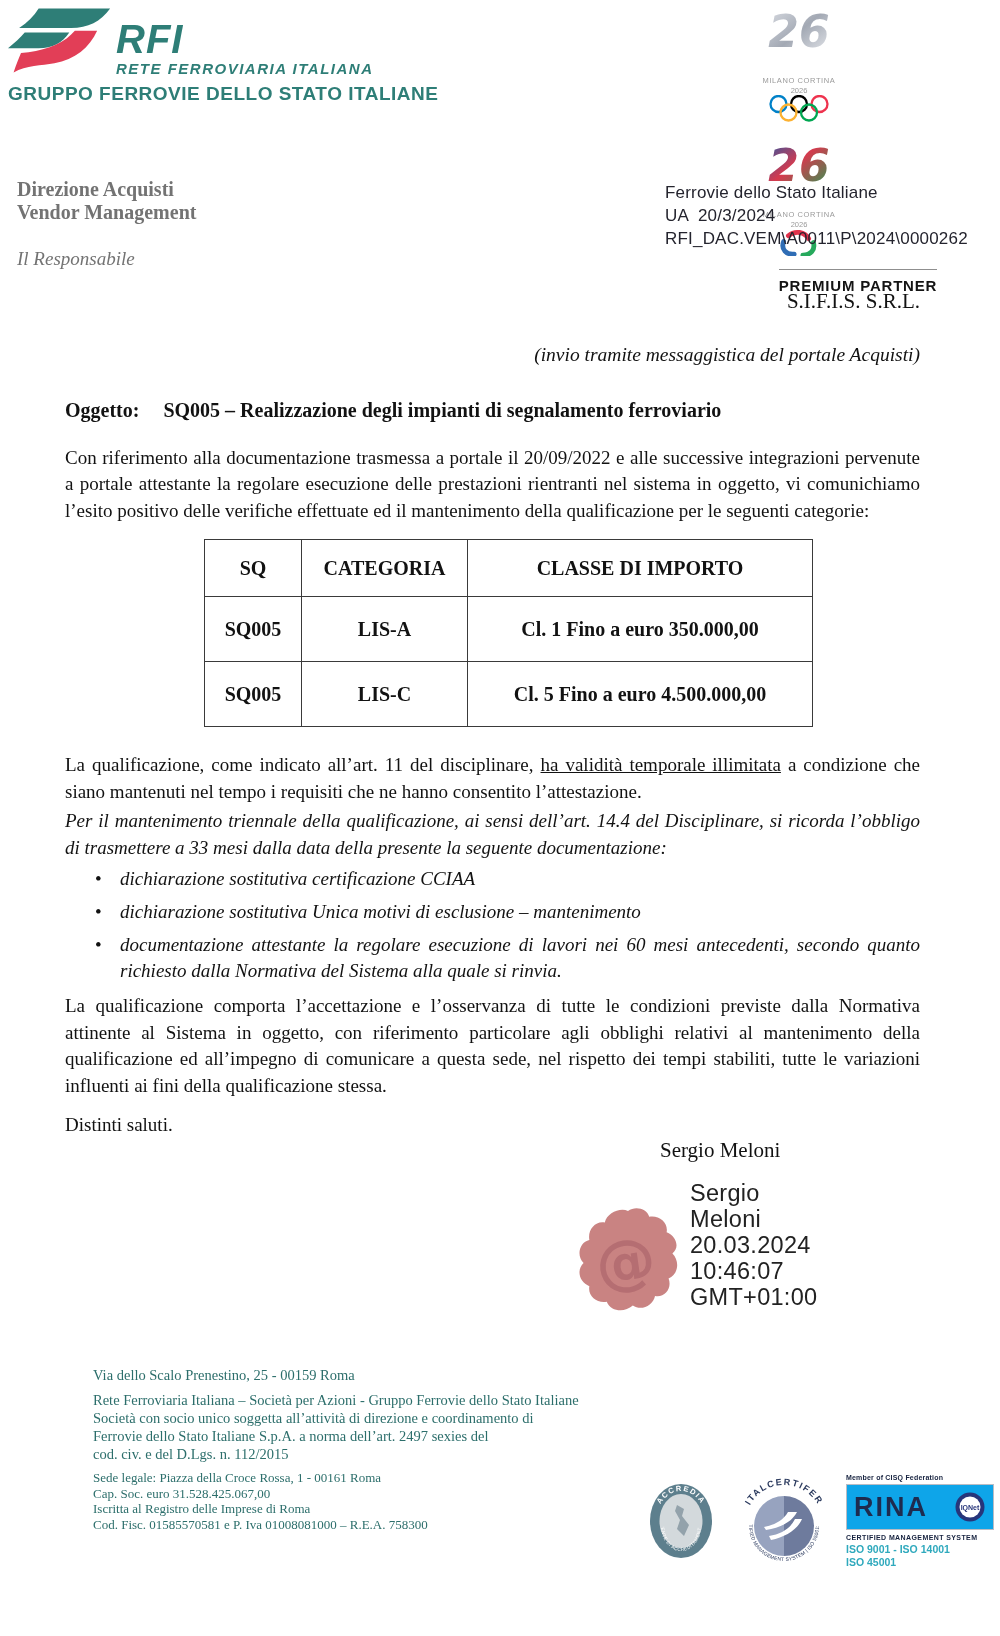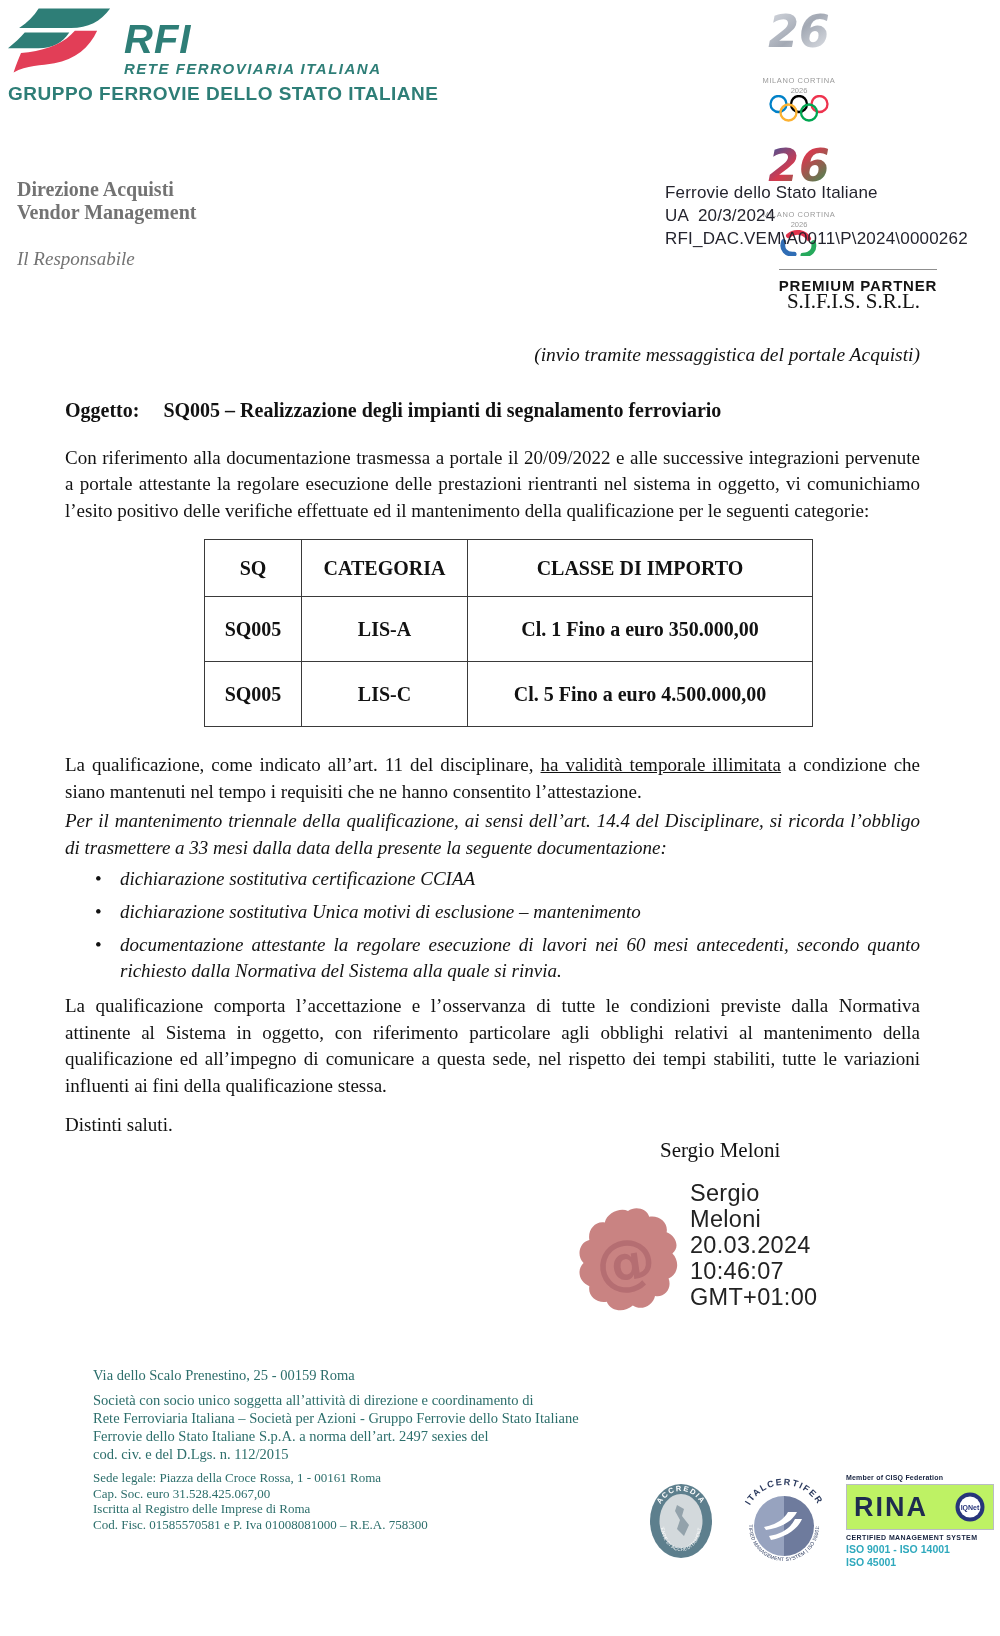--- a/index.html
+++ b/index.html
@@ -2,21 +2,21 @@
 <html><head>
 <meta charset="utf-8">
 <style>
   html,body{margin:0;padding:0;background:#e9e9e9;}
   .page{position:relative;width:1000px;height:1636px;background:#ffffff;overflow:hidden;
         font-family:"Liberation Serif","DejaVu Serif",serif;color:#121212;}
 
   
   .rfi{position:absolute;left:8px;top:6px;}
   .rfi-top{display:flex;align-items:flex-start;}
-  .rfi-words{margin-left:12px;margin-top:14px;}
+  .rfi-words{margin-left:4px;margin-top:14px;}
   .rfi-brand{font-family:"Liberation Sans","DejaVu Sans",sans-serif;font-style:italic;font-weight:bold;
              font-size:40px;line-height:38px;color:#2e7e77;letter-spacing:1px;}
   .rfi-tagline{font-family:"Liberation Sans","DejaVu Sans",sans-serif;font-style:italic;font-weight:bold;
                font-size:15px;color:#2e7e77;letter-spacing:1.5px;margin-top:2px;}
   .rfi-group{font-family:"Liberation Sans","DejaVu Sans",sans-serif;font-weight:bold;font-size:19px;
              color:#2e7e77;letter-spacing:.5px;margin-top:6px;}
 
   .partner{position:absolute;left:756px;top:8px;width:204px;text-align:center;}
   .partner-logos{display:flex;justify-content:center;gap:16px;flex-direction:column;}
   .mc-logo{width:86px;}
@@ -70,21 +70,21 @@
   .f-address{font-size:14.5px;line-height:18px;}
   .f-company{margin-top:7px;font-size:14.5px;line-height:18px;}
   .f-legal{margin-top:7px;font-size:13px;line-height:15.5px;}
 
   
   .cert-accredia{position:absolute;left:648px;top:1482px;}
   .cert-italcertifer{position:absolute;left:736px;top:1474px;}
   .cert-rina{position:absolute;left:846px;top:1474px;width:148px;
              font-family:"Liberation Sans","DejaVu Sans",sans-serif;}
   .rina-member{font-size:7px;font-weight:bold;color:#16223f;letter-spacing:.2px;}
-  .rina-box{border:1px solid #b9bcc4;background:#bef264;height:44px;margin-top:3px;
+  .rina-box{border:1px solid #b9bcc4;background:#0ea5e9;height:44px;margin-top:3px;
             display:flex;align-items:center;justify-content:space-between;padding:0 7px;}
   .rina-name{font-size:27px;font-weight:bold;color:#1e2b4f;letter-spacing:2px;line-height:27px;}
   .rina-cms{font-size:7px;font-weight:bold;color:#16223f;letter-spacing:.4px;margin-top:4px;}
   .rina-iso{font-size:10.5px;font-weight:bold;color:#2fa9bd;margin-top:3px;line-height:11px;}
   .rina-iso2{font-size:10.5px;font-weight:bold;color:#2fa9bd;margin-top:2px;line-height:11px;}
 </style>
 </head>
 <body>
 
 <div class="page">
@@ -241,22 +241,22 @@
     <div>Sergio</div>
     <div>Meloni</div>
     <div>20.03.2024</div>
     <div>10:46:07</div>
     <div>GMT+01:00</div>
   </div>
 
   <div class="footer">
     <div class="f-address">Via dello Scalo Prenestino, 25 - 00159 Roma</div>
     <div class="f-company">
+      <div>Rete Ferroviaria Italiana – Società per Azioni - Gruppo Ferrovie dello Stato Italiane</div>
       <div>Società con socio unico soggetta all’attività di direzione e coordinamento di</div>
-      <div>Rete Ferroviaria Italiana – Società per Azioni - Gruppo Ferrovie dello Stato Italiane</div>
       <div>Ferrovie dello Stato Italiane S.p.A. a norma dell’art. 2497 sexies del</div>
       <div>cod. civ. e del D.Lgs. n. 112/2015</div>
     </div>
     <div class="f-legal">
       <div>Sede legale: Piazza della Croce Rossa, 1 - 00161 Roma</div>
       <div>Cap. Soc. euro 31.528.425.067,00</div>
       <div>Iscritta al Registro delle Imprese di Roma</div>
       <div>Cod. Fisc. 01585570581 e P. Iva 01008081000 – R.E.A. 758300</div>
     </div>
   </div>

